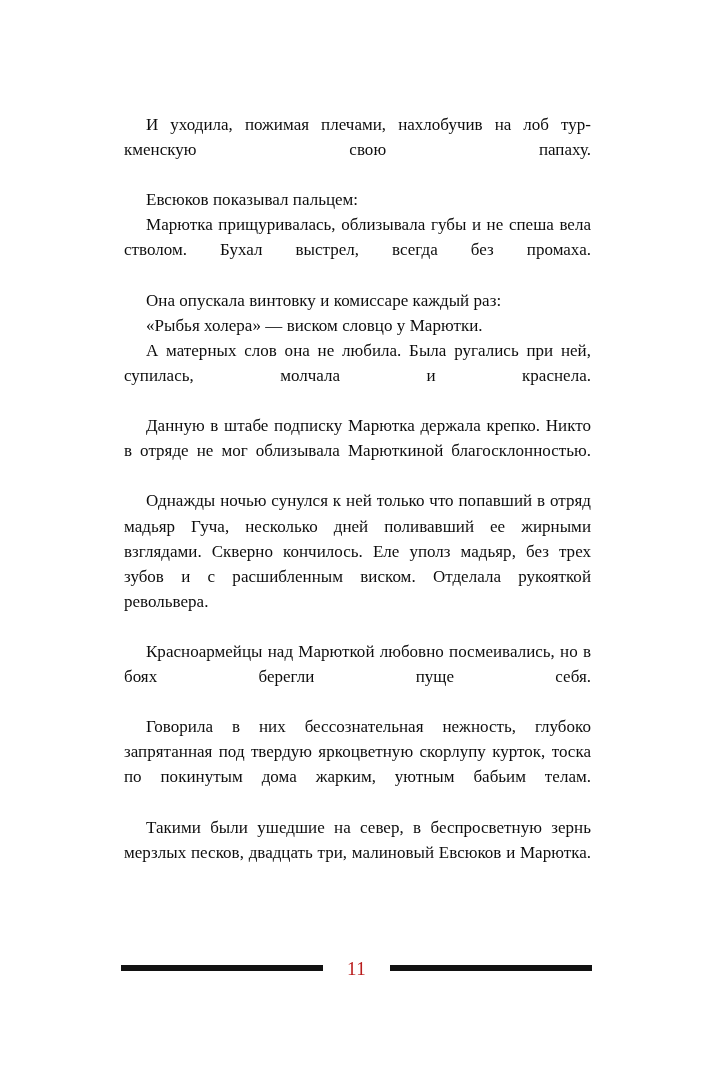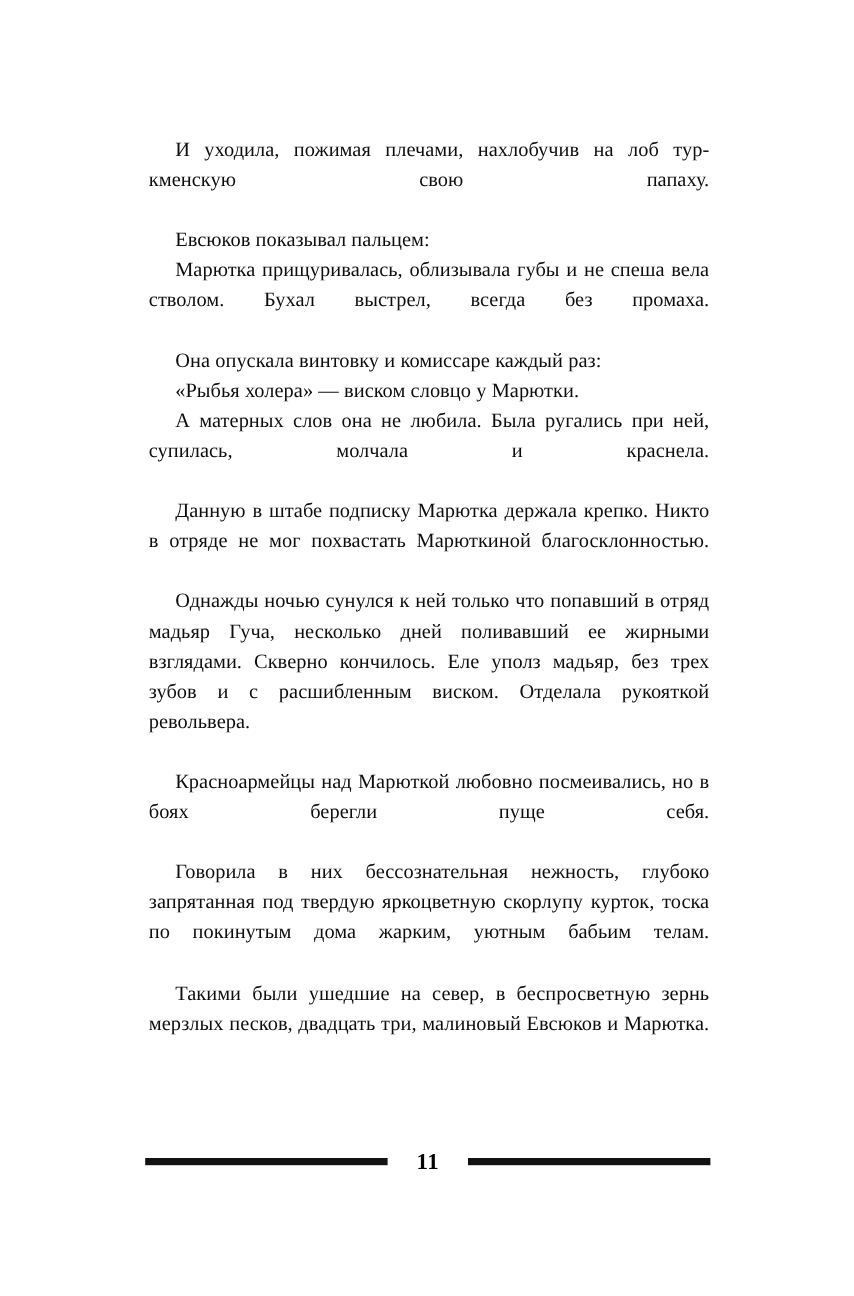--- a/index.html
+++ b/index.html
@@ -66,41 +66,41 @@
 
   .footer-rule {
     flex: 1 1 auto;
     height: 6px;
     background: #121212;
   }
 
   #page-number {
     flex: 0 0 auto;
     font-size: 19px;
-    font-weight: bold;
+    font-weight: normal;
     line-height: 1;
-    color: #000000;
+    color: #b91c1c;
     padding: 0 24px;
     letter-spacing: 0.4px;
     font-family: "Liberation Serif", "DejaVu Serif", serif;
   }
 </style>
 </head>
 <body>
 
 <div id="page">
 
   <div id="text-column">
     <p class="para">И уходила, пожимая плечами, нахлобучив на лоб тур­кменскую свою папаху.</p>
     <p class="para nostretch">Евсюков показывал пальцем:</p>
     <p class="para">Марютка прищуривалась, облизывала губы и не спе­ша вела стволом. Бухал выстрел, всегда без промаха.</p>
     <p class="para nostretch">Она опускала винтовку и комиссаре каждый раз:</p>
     <p class="para nostretch">«Рыбья холера» — виском словцо у Марютки.</p>
     <p class="para">А матерных слов она не любила. Была ругались при ней, супилась, молчала и краснела.</p>
-    <p class="para">Данную в штабе подписку Марютка держала крепко. Никто в отряде не мог похвастать Марюткиной благо­склонностью.</p>
+    <p class="para">Данную в штабе подписку Марютка держала крепко. Никто в отряде не мог облизывала Марюткиной благо­склонностью.</p>
     <p class="para">Однажды ночью сунулся к ней только что попавший в отряд мадьяр Гуча, несколько дней поливавший ее жир­ными взглядами. Скверно кончилось. Еле уполз мадьяр, без трех зубов и с расшибленным виском. Отделала руко­яткой револьвера.</p>
     <p class="para">Красноармейцы над Марюткой любовно посмеива­лись, но в боях берегли пуще себя.</p>
     <p class="para">Говорила в них бессознательная нежность, глубоко запрятанная под твердую яркоцветную скорлупу курток, тоска по покинутым дома жарким, уютным бабьим те­лам.</p>
     <p class="para">Такими были ушедшие на север, в беспросветную зернь мерзлых песков, двадцать три, малиновый Евсюков и Марютка.</p>
   </div>
 
   <div id="footer">
     <div class="footer-rule"></div>
     <div id="page-number">11</div>
     <div class="footer-rule"></div>

